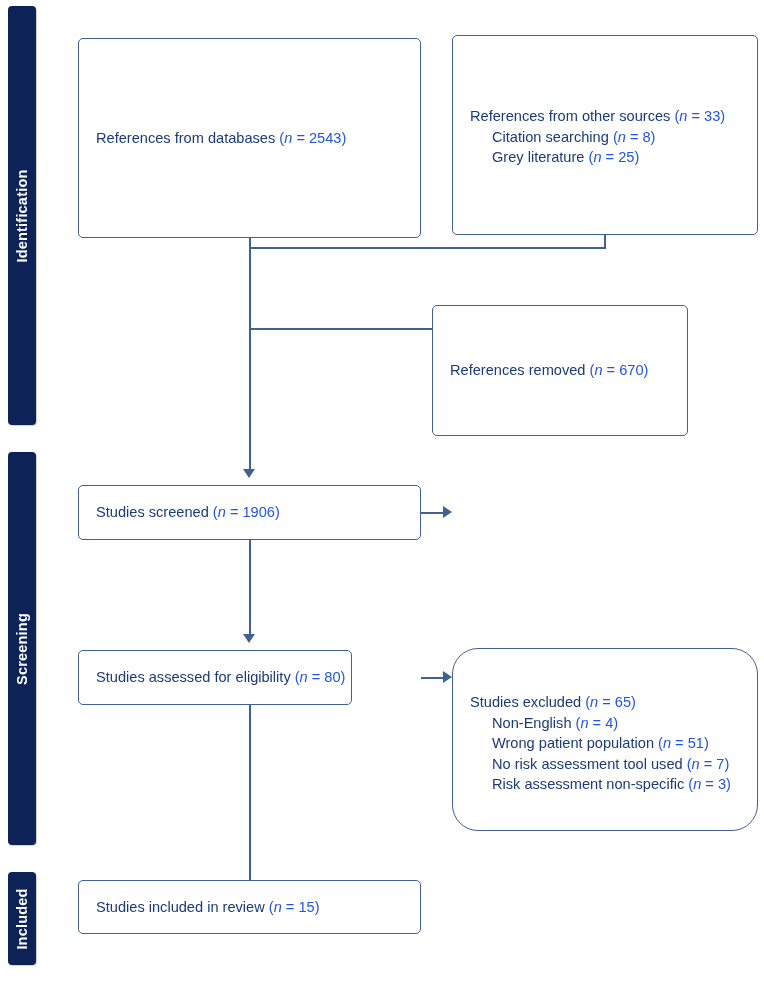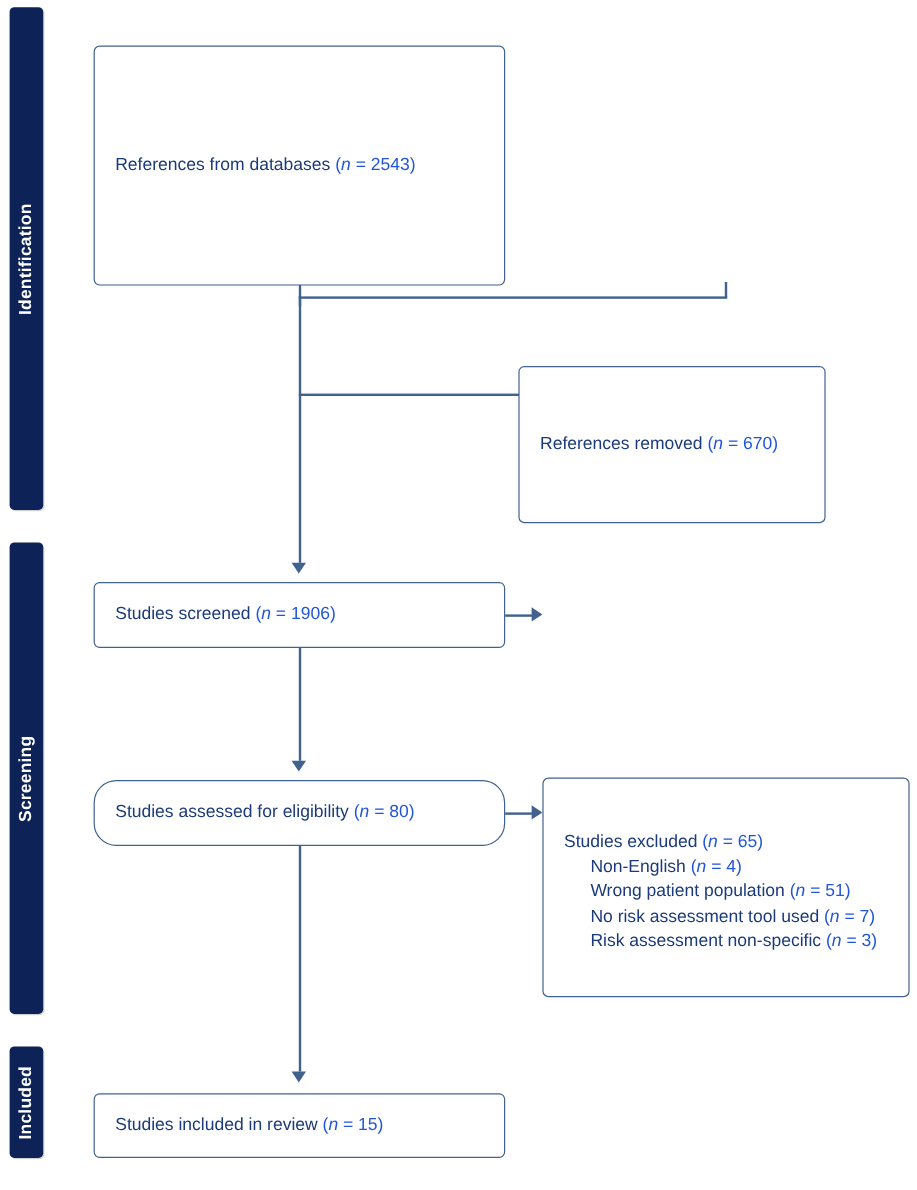--- a/index.html
+++ b/index.html
@@ -131,35 +131,38 @@
   <div class="line hline" style="left:421px; top:677px; width:24px;"></div>
   <div class="arrow-right" style="left:443px; top:671px;"></div>
 
   <div class="line vline" style="left:249px; top:705px; height:188px;"></div>
   <div class="arrow-down" style="left:243px; top:893px;"></div>
 
   <div class="node" style="left:78px; top:38px; width:343px; height:200px;">
     <div class="node-text"><div>References from databases <span class="n">(<i>n</i> = 2543)</span></div></div>
   </div>
 
+  <div class="node align-top" style="left:452px; top:35px; width:306px; height:200px; padding-top:70px;">
+    <div class="node-text"><div>References from other sources <span class="n">(<i>n</i> = 33)</span></div><div style="padding-left: 22px;">Citation searching <span class="n">(<i>n</i> = 8)</span></div><div style="padding-left: 22px;">Grey literature <span class="n">(<i>n</i> = 25)</span></div></div>
+  </div>
 
   <div class="node" style="left:432px; top:268px; width:256px; height:131px;margin-top:37px;">
     <div class="node-text"><div>References removed <span class="n">(<i>n</i> = 670)</span></div></div>
   </div>
 
   <div class="node" style="left:78px; top:485px; width:343px; height:55px;align-items:center;">
     <div class="node-text"><div>Studies screened <span class="n">(<i>n</i> = 1906)</span></div></div>
   </div>
 
 
-  <div class="node" style="left:78px; top:650px; width:343px; height:55px;border-radius:19px;">
+  <div class="node" style="left:78px; top:650px; width:274px; height:55px;">
     <div class="node-text"><div>Studies assessed for eligibility <span class="n">(<i>n</i> = 80)</span></div></div>
   </div>
 
-  <div class="node align-top" style="left:452px; top:648px; width:306px; height:183px; padding-top:43px;">
+  <div class="node align-top" style="left:452px; top:648px; width:306px; height:183px; padding-top:43px;border-radius:26px;">
     <div class="node-text"><div>Studies excluded <span class="n">(<i>n</i> = 65)</span></div><div style="padding-left: 22px;">Non-English <span class="n">(<i>n</i> = 4)</span></div><div style="padding-left: 22px;">Wrong patient population <span class="n">(<i>n</i> = 51)</span></div><div style="padding-left: 22px;">No risk assessment tool used <span class="n">(<i>n</i> = 7)</span></div><div style="padding-left: 22px;">Risk assessment non-specific <span class="n">(<i>n</i> = 3)</span></div></div>
   </div>
 
-  <div class="node" style="left:78px; top:911px; width:343px; height:54px;">
+  <div class="node" style="left:78px; top:880px; width:343px; height:54px;">
     <div class="node-text"><div>Studies included in review <span class="n">(<i>n</i> = 15)</span></div></div>
   </div>
 
 </div>
 
 </body></html>

